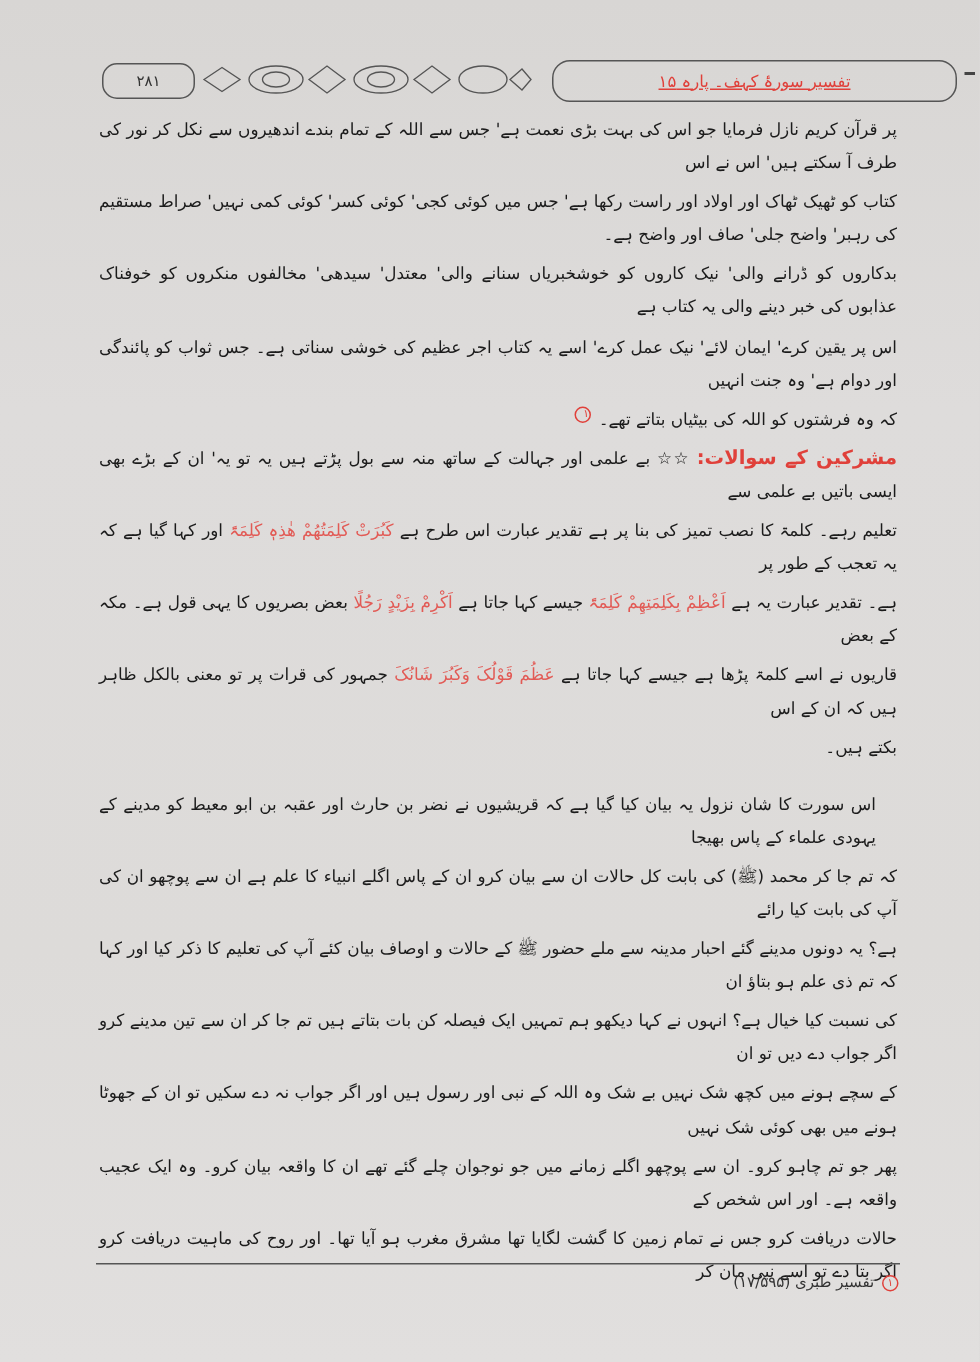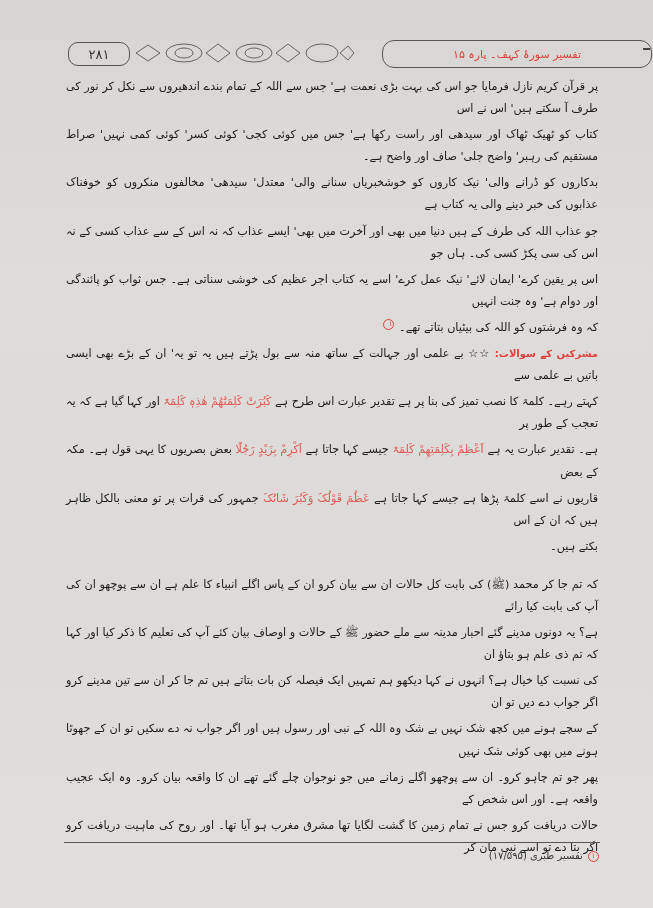--- a/index.html
+++ b/index.html
@@ -13,43 +13,43 @@
     position: absolute; left: 0; top: 0; width: 653px; height: 908px;
     background: linear-gradient(180deg, #d8d6d4 0%, #dedcdb 30%, #dddbd9 70%, #e1dfde 100%);
   }
   .header {
     position: absolute; top: 38px; left: 62px; width: 590px; height: 30px;
   }
   .page-num-box {
     position: absolute; left: 6px; top: 4px; width: 60px; height: 22px;
     border: 1px solid #555; border-radius: 10px;
     display: flex; align-items: center; justify-content: center;
-    font-size: 13px; color: #333;
+    font-size: 10px; color: #333;
   }
   .ornament {
     position: absolute; left: 72px; top: 2px; width: 222px; height: 26px;
     display: flex; align-items: center; justify-content: space-between;
   }
   .ornament svg { display: block; }
   .title-box {
-    position: absolute; left: 320px; top: 2px; width: 268px; height: 26px;
+    position: absolute; left: 306px; top: 2px; width: 268px; height: 26px;
     border: 1px solid #555; border-radius: 12px;
     display: flex; align-items: center; justify-content: center;
     direction: rtl;
-    color: #e0403a; font-size: 11px;
+    color: #e0403a; font-size: 11px; text-decoration: underline;
   }
   .dash { position: absolute; right: 2px; top: 10px; width: 7px; height: 2px; background: #444; }
   .body-text {
     position: absolute; top: 72px; left: 62px; width: 540px;
     direction: rtl; text-align: justify;
     font-family: "DejaVu Sans", sans-serif;
     font-size: 11.2px; line-height: 22.1px; color: #1b1b1b;
   }
   .body-text p { margin: 4px; text-align-last: right; }
-  .heading { color: #e0403a; font-size: 10px; font-weight: bold; }
+  .heading { color: #e0403a; font-size: 13px; font-weight: bold; }
   .arabic-red { color: #e25a55; }
   .fn-mark {
     display: inline-block; width: 9px; height: 9px; border-radius: 50%;
     border: 1px solid #e0403a; color: #e0403a; font-size: 7px; line-height: 9px;
     text-align: center; vertical-align: super; margin: 0 2px;
   }
   .para-gap { height: 8px; }
   .rule { position: absolute; top: 842px; left: 64px; width: 536px; height: 1px; background: #555; }
   .footnote {
     position: absolute; top: 850px; right: 52px;
@@ -77,55 +77,55 @@
           <path d="M206 13 L214 6 L220 13 L214 20 Z"></path>
         </g>
       </svg>
     </div>
     <div class="title-box">تفسیر سورۂ کہف۔ پارہ ۱۵</div>
     <div class="dash"></div>
   </div>
 
   <div class="body-text">
     <p>پر قرآن کریم نازل فرمایا جو اس کی بہت بڑی نعمت ہے' جس سے اللہ کے تمام بندے اندھیروں سے نکل کر نور کی طرف آ سکتے ہیں' اس نے اس</p>
-    <p>کتاب کو ٹھیک ٹھاک اور سیدھی اور راست رکھا ہے' جس میں کوئی کجی' کوئی کسر' کوئی کمی نہیں' صراط مستقیم کی رہبر' واضح جلی' صاف اور واضح ہے۔</p>
+    <p>کتاب کو ٹھیک ٹھاک اور اولاد اور راست رکھا ہے' جس میں کوئی کجی' کوئی کسر' کوئی کمی نہیں' صراط مستقیم کی رہبر' واضح جلی' صاف اور واضح ہے۔</p>
     <p>بدکاروں کو ڈرانے والی' نیک کاروں کو خوشخبریاں سنانے والی' معتدل' سیدھی' مخالفوں منکروں کو خوفناک عذابوں کی خبر دینے والی یہ کتاب ہے</p>
-    <p>جو عذاب اللہ کی طرف کے ہیں دنیا میں بھی اور آخرت میں بھی' ایسے عذاب کہ نہ اس کے سے عذاب کسی کے نہ اس کی سی پکڑ کسی کی۔ ہاں جو</p>
     <p>اس پر یقین کرے' ایمان لائے' نیک عمل کرے' اسے یہ کتاب اجر عظیم کی خوشی سناتی ہے۔ جس ثواب کو پائندگی اور دوام ہے' وہ جنت انہیں</p>
     <p style="text-align:right">
       <span>کہ وہ فرشتوں کو اللہ کی بیٹیاں بتاتے تھے۔</span>
       <span class="fn-mark">۱</span>
     </p>
 
     <p>
       <span class="heading">مشرکین کے سوالات:</span>
       <span>☆☆</span>
       <span>بے علمی اور جہالت کے ساتھ منہ سے بول پڑتے ہیں یہ تو یہ' ان کے بڑے بھی ایسی باتیں بے علمی سے</span>
     </p>
     <p>
-      <span>کہتے رہے۔ کلمۃ کا نصب تمیز کی بنا پر ہے تقدیر عبارت اس طرح ہے</span>
+      <span>تعلیم رہے۔ کلمۃ کا نصب تمیز کی بنا پر ہے تقدیر عبارت اس طرح ہے</span>
       <span class="arabic-red">کَبُرَتْ کَلِمَتُھُمْ ھٰذِہٖ کَلِمَۃً</span>
       <span>اور کہا گیا ہے کہ یہ تعجب کے طور پر</span>
     </p>
     <p>
       <span>ہے۔ تقدیر عبارت یہ ہے</span>
       <span class="arabic-red">اَعْظِمْ بِکَلِمَتِھِمْ کَلِمَۃً</span>
       <span>جیسے کہا جاتا ہے</span>
       <span class="arabic-red">اَکْرِمْ بِزَیْدٍ رَجُلًا</span>
       <span>بعض بصریوں کا یہی قول ہے۔ مکہ کے بعض</span>
     </p>
     <p>
       <span>قاریوں نے اسے کلمۃ پڑھا ہے جیسے کہا جاتا ہے</span>
       <span class="arabic-red">عَظُمَ قَوْلُکَ وَکَبُرَ شَانُکَ</span>
       <span>جمہور کی قرات پر تو معنی بالکل ظاہر ہیں کہ ان کے اس</span>
     </p>
     <p style="text-align:center">بکتے ہیں۔</p>
 
     <div class="para-gap"></div>
 
+    <p style="padding-right:14px">اس سورت کا شان نزول یہ بیان کیا گیا ہے کہ قریشیوں نے نضر بن حارث اور عقبہ بن ابو معیط کو مدینے کے یہودی علماء کے پاس بھیجا</p>
     <p>کہ تم جا کر محمد (ﷺ) کی بابت کل حالات ان سے بیان کرو ان کے پاس اگلے انبیاء کا علم ہے ان سے پوچھو ان کی آپ کی بابت کیا رائے</p>
     <p>ہے؟ یہ دونوں مدینے گئے احبار مدینہ سے ملے حضور ﷺ کے حالات و اوصاف بیان کئے آپ کی تعلیم کا ذکر کیا اور کہا کہ تم ذی علم ہو بتاؤ ان</p>
     <p>کی نسبت کیا خیال ہے؟ انہوں نے کہا دیکھو ہم تمہیں ایک فیصلہ کن بات بتاتے ہیں تم جا کر ان سے تین مدینے کرو اگر جواب دے دیں تو ان</p>
     <p>کے سچے ہونے میں کچھ شک نہیں بے شک وہ اللہ کے نبی اور رسول ہیں اور اگر جواب نہ دے سکیں تو ان کے جھوٹا ہونے میں بھی کوئی شک نہیں</p>
     <p>پھر جو تم چاہو کرو۔ ان سے پوچھو اگلے زمانے میں جو نوجوان چلے گئے تھے ان کا واقعہ بیان کرو۔ وہ ایک عجیب واقعہ ہے۔ اور اس شخص کے</p>
     <p>حالات دریافت کرو جس نے تمام زمین کا گشت لگایا تھا مشرق مغرب ہو آیا تھا۔ اور روح کی ماہیت دریافت کرو اگر بتا دے تو اسے نبی مان کر</p>
 
   </div>
 
   <div class="rule"></div>

